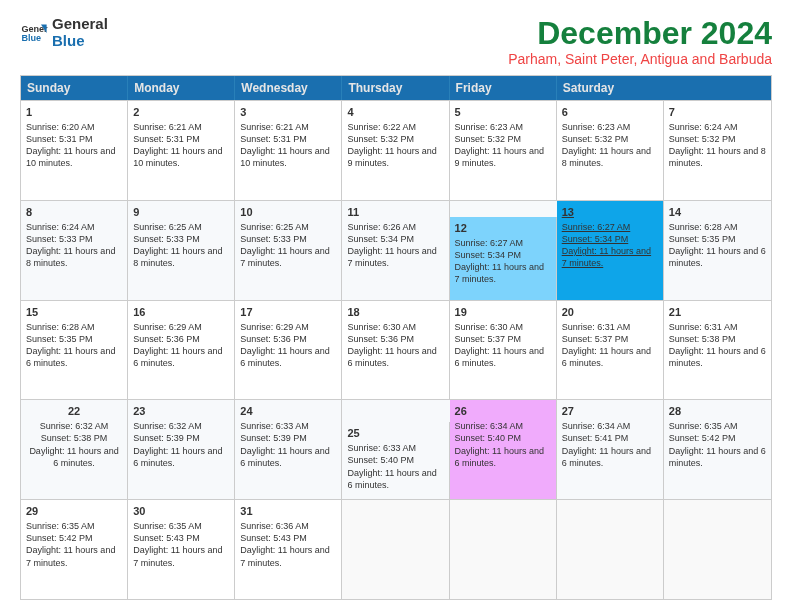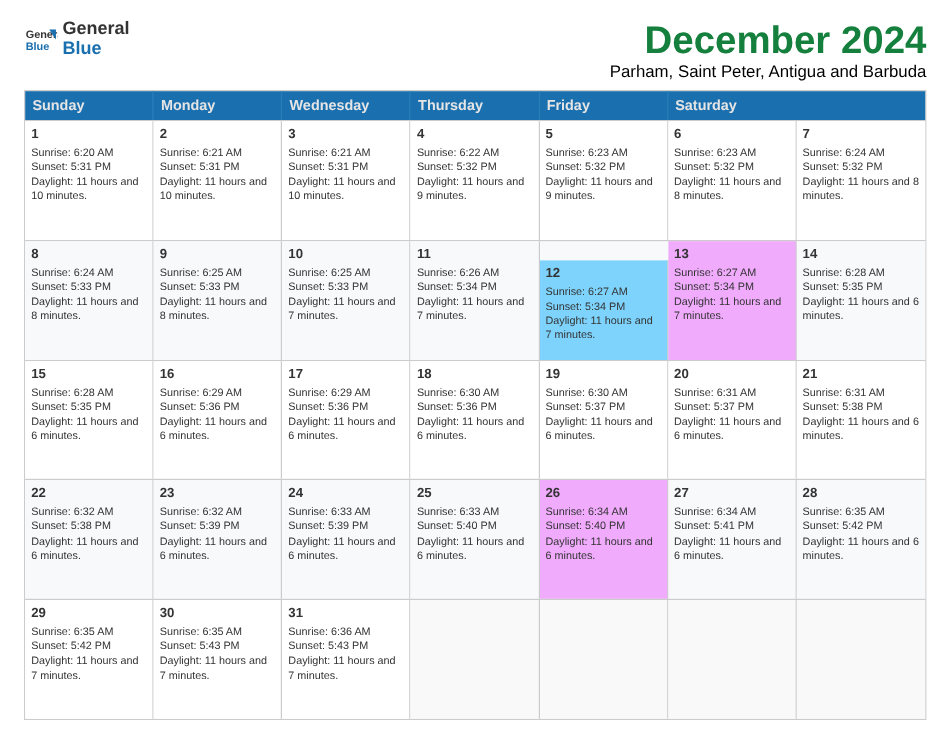--- a/index.html
+++ b/index.html
@@ -36,21 +36,21 @@
       text-align: right;
     }
     .main-title {
       font-size: 32px;
       font-weight: bold;
       color: #15803d;
       line-height: 1.1;
     }
     .subtitle {
       font-size: 14px;
-      color: #000000;
+      color: #ef4444;
     }
     .calendar {
       flex: 1;
       display: flex;
       flex-direction: column;
       border: 1px solid #ccc;
     }
     .cal-header {
       display: grid;
       grid-template-columns: repeat(7, 1fr);
@@ -199,21 +199,21 @@
           <span>Sunrise: 6:26 AM</span><br>
           <span>Sunset: 5:34 PM</span><br>
           <span>Daylight: 11 hours and 7 minutes.</span>
         </div>
         <div class="cal-cell" style="background:#7dd3fc;margin-top:16px;">
           <span class="day-number">12</span>
           <span>Sunrise: 6:27 AM</span><br>
           <span>Sunset: 5:34 PM</span><br>
           <span>Daylight: 11 hours and 7 minutes.</span>
         </div>
-        <div class="cal-cell" style="background:#f0abfc;">
+        <div class="cal-cell" style="background:#0ea5e9;text-decoration:underline;">
           <span class="day-number">13</span>
           <span>Sunrise: 6:27 AM</span><br>
           <span>Sunset: 5:34 PM</span><br>
           <span>Daylight: 11 hours and 7 minutes.</span>
         </div>
         <div class="cal-cell" style="background:#f7f9fb;">
           <span class="day-number">14</span>
           <span>Sunrise: 6:28 AM</span><br>
           <span>Sunset: 5:35 PM</span><br>
           <span>Daylight: 11 hours and 6 minutes.</span>
@@ -259,39 +259,39 @@
         </div>
         <div class="cal-cell">
           <span class="day-number">21</span>
           <span>Sunrise: 6:31 AM</span><br>
           <span>Sunset: 5:38 PM</span><br>
           <span>Daylight: 11 hours and 6 minutes.</span>
         </div>
       </div>
 
       <div class="cal-row" style="background:#f7f9fb;">
-        <div class="cal-cell" style="background:#f7f9fb;">
+        <div class="cal-cell" style="background:#f7f9fb;text-align:center;">
           <span class="day-number">22</span>
           <span>Sunrise: 6:32 AM</span><br>
           <span>Sunset: 5:38 PM</span><br>
           <span>Daylight: 11 hours and 6 minutes.</span>
         </div>
         <div class="cal-cell" style="background:#f7f9fb;">
           <span class="day-number">23</span>
           <span>Sunrise: 6:32 AM</span><br>
           <span>Sunset: 5:39 PM</span><br>
           <span>Daylight: 11 hours and 6 minutes.</span>
         </div>
         <div class="cal-cell" style="background:#f7f9fb;">
           <span class="day-number">24</span>
           <span>Sunrise: 6:33 AM</span><br>
           <span>Sunset: 5:39 PM</span><br>
           <span>Daylight: 11 hours and 6 minutes.</span>
         </div>
-        <div class="cal-cell" style="background:#f7f9fb;">
+        <div class="cal-cell" style="background:#f7f9fb;margin-top:22px;">
           <span class="day-number">25</span>
           <span>Sunrise: 6:33 AM</span><br>
           <span>Sunset: 5:40 PM</span><br>
           <span>Daylight: 11 hours and 6 minutes.</span>
         </div>
         <div class="cal-cell" style="background:#f0abfc;">
           <span class="day-number">26</span>
           <span>Sunrise: 6:34 AM</span><br>
           <span>Sunset: 5:40 PM</span><br>
           <span>Daylight: 11 hours and 6 minutes.</span>

